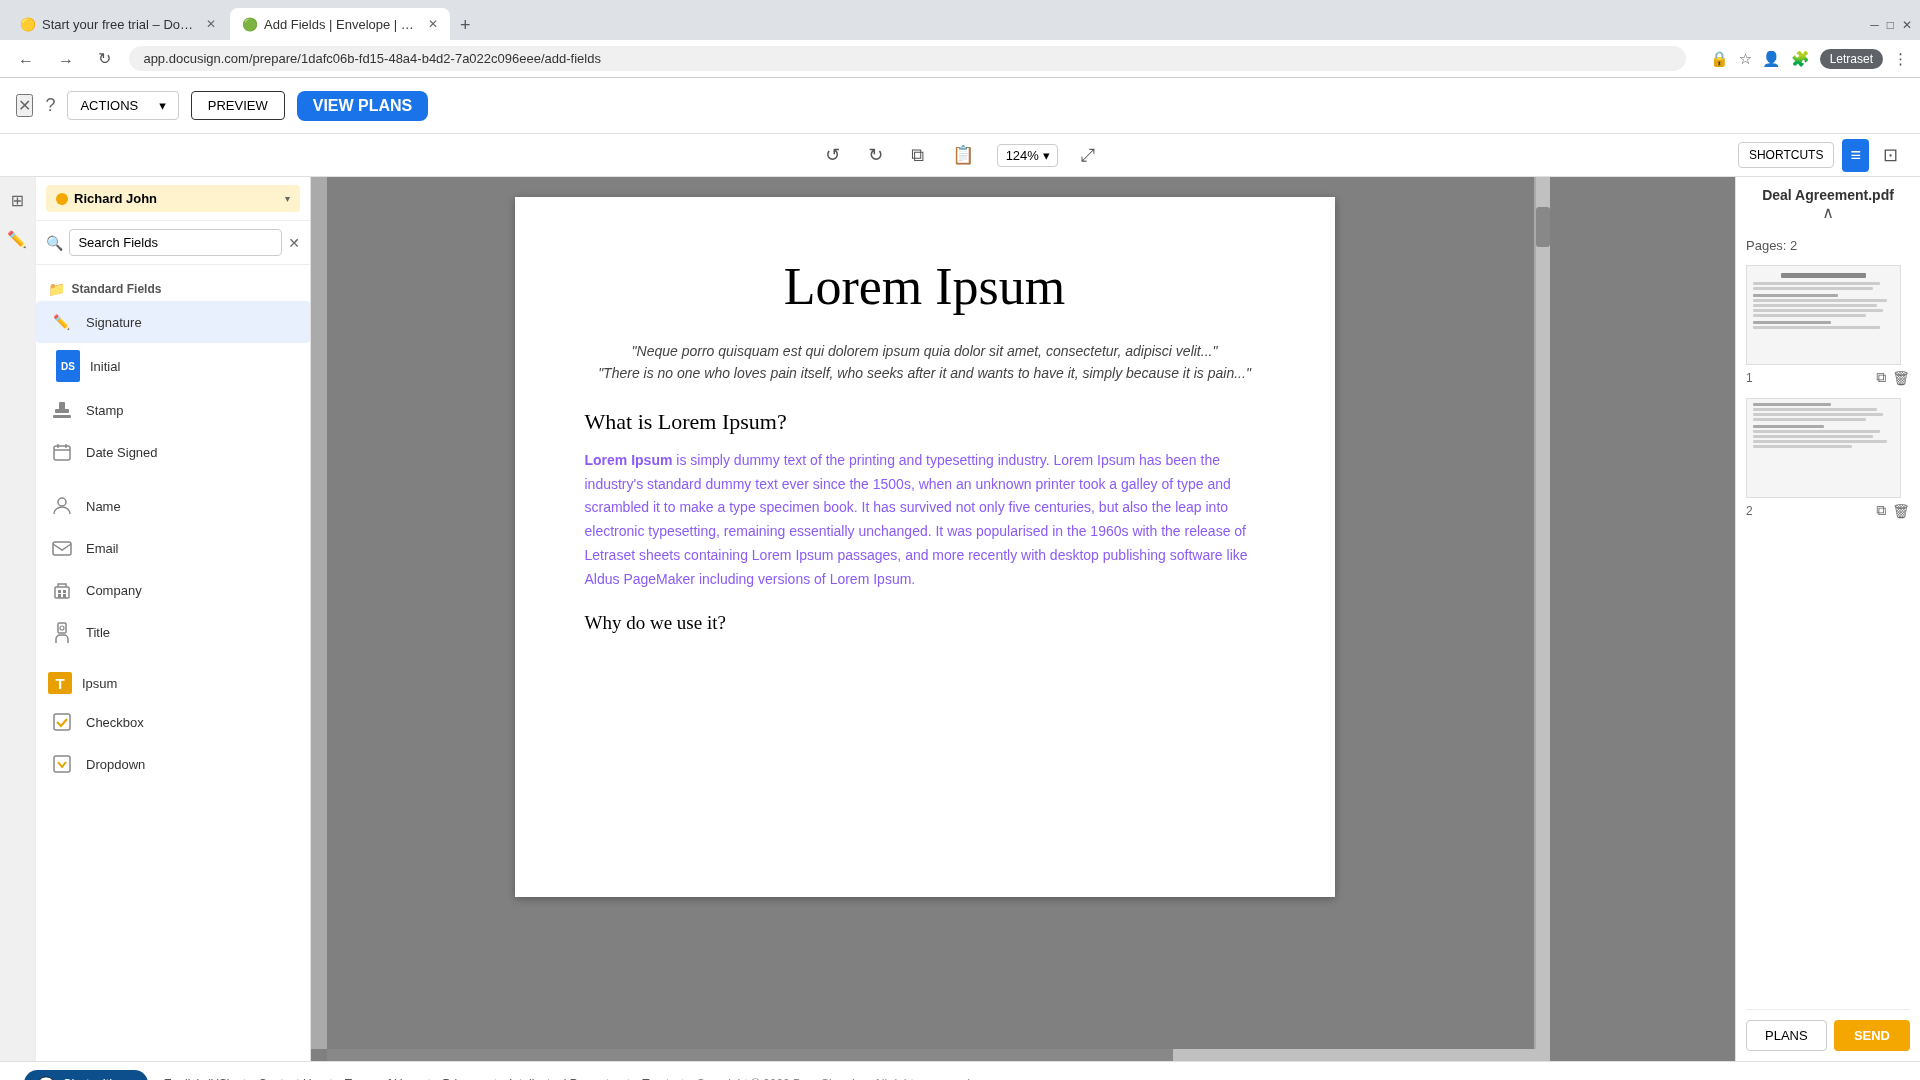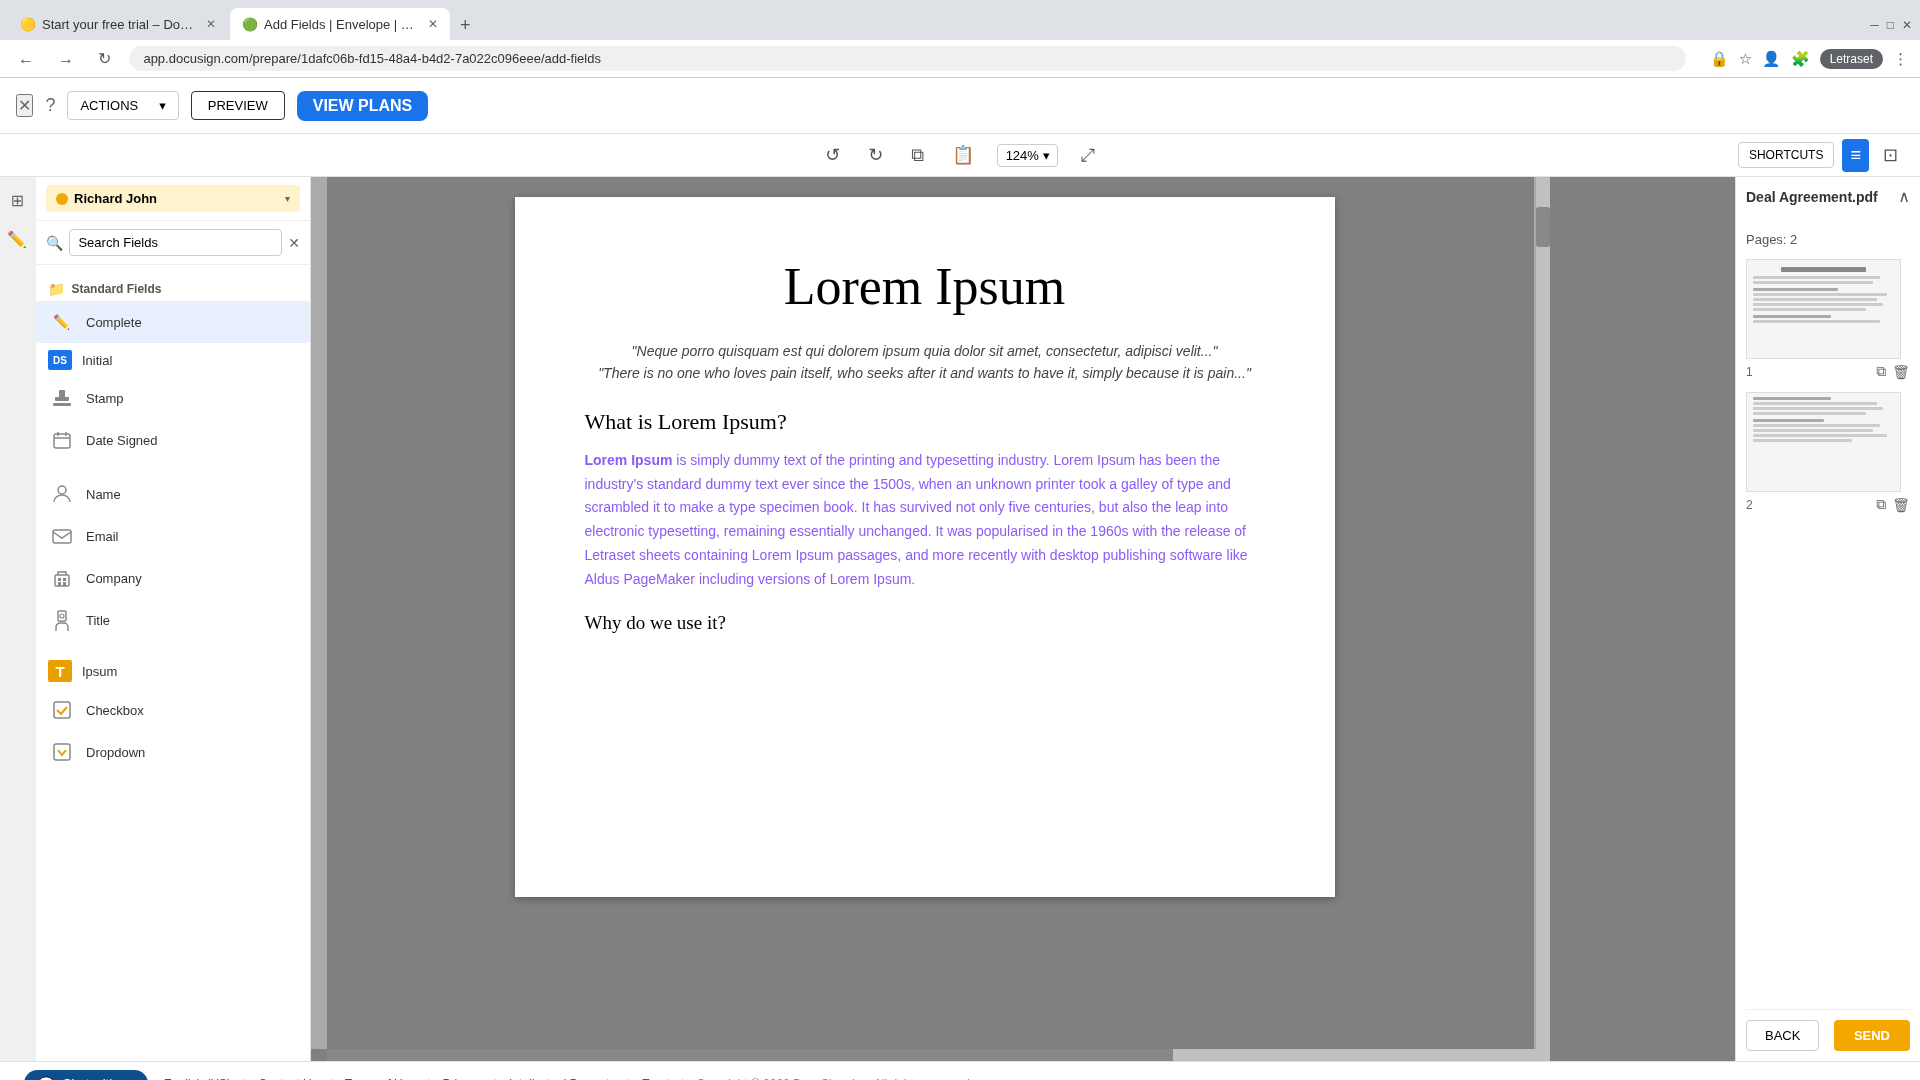--- a/index.html
+++ b/index.html
@@ -73,21 +73,21 @@
     .pdf-page { background: #fff; box-shadow: 0 2px 8px rgba(0,0,0,0.3); padding: 60px 70px; width: 820px; min-height: 700px; }
     .pdf-title { font-size: 52px; font-family: Georgia, serif; text-align: center; margin-bottom: 24px; font-weight: normal; }
     .pdf-quote { font-style: italic; font-size: 14px; color: #444; margin-bottom: 24px; text-align: center; line-height: 1.6; }
     .pdf-section-title { font-size: 22px; font-family: Georgia, serif; font-weight: normal; margin-bottom: 14px; }
     .pdf-body { font-size: 14px; line-height: 1.7; color: #8b5cf6; margin-bottom: 20px; }
     .pdf-body strong { font-weight: 700; }
     .pdf-next-title { font-size: 19px; font-family: Georgia, serif; font-weight: normal; }
 
     
     .thumbnail-panel { width: 185px; background: #fff; border-left: 1px solid #e0e0e0; display: flex; flex-direction: column; padding: 10px; overflow-y: auto; }
-    .thumb-header { display: flex; align-items: center; justify-content: space-between; margin-bottom: 26px; }
+    .thumb-header { display: flex; align-items: center; justify-content: space-between; margin-bottom: 16px; flex-direction: column; }
     .thumb-title { font-size: 14px; font-weight: 600; color: #333; }
     .thumb-collapse { font-size: 16px; color: #555; cursor: pointer; }
     .thumb-pages { font-size: 13px; color: #555; margin-bottom: 12px; }
     .thumb-item { margin-bottom: 12px; }
     .thumb-img { width: 155px; height: 100px; background: #f5f5f5; border: 1px solid #ddd; position: relative; overflow: hidden; }
     .thumb-lines { padding: 4px 6px; }
     .thumb-line { height: 3px; background: #ccc; margin-bottom: 2px; border-radius: 1px; }
     .thumb-line.dark { background: #aaa; }
     .thumb-line.title { height: 5px; background: #888; width: 60%; margin: 3px auto 4px; }
     .thumb-meta { display: flex; align-items: center; justify-content: space-between; margin-top: 4px; }
@@ -207,25 +207,25 @@
       </div>
 
       <div class="fields-list">
         <div class="section-header">
           <span class="section-folder">📁</span>
           <span>Standard Fields</span>
         </div>
 
         <div class="field-item active">
           <div class="field-icon" style="color:#e8a000;">✏️</div>
-          <span class="field-label">Complete</span>
-        </div>
-
-        <div class="field-item">
-          <div class="field-icon" style="background:#1a73e8;color:#fff;font-size:10px;font-weight:700;border-radius:2px;width:24px;height:20px;display:flex;align-items:center;justify-content:center;">DS</div>
+          <span class="field-label">Signature</span>
+        </div>
+
+        <div class="field-item">
+          <div class="field-icon" style="background:#1a73e8;color:#fff;font-size:10px;font-weight:700;border-radius:2px;width:24px;height:32px;display:flex;align-items:center;justify-content:center;margin-left:8px;">DS</div>
           <span class="field-label">Initial</span>
         </div>
 
         <div class="field-item">
           <div class="field-icon">
             <svg width="22" height="22" viewBox="0 0 22 22" fill="none">
                 <rect x="4" y="10" width="14" height="4" rx="1" fill="#888"></rect>
                 <rect x="8" y="3" width="6" height="8" rx="1" fill="#888"></rect>
                 <rect x="2" y="16" width="18" height="3" rx="1" fill="#888"></rect>
               </svg>
@@ -402,21 +402,21 @@
           <span class="thumb-num">2</span>
           <div class="thumb-actions">
             <button class="thumb-action-btn">⧉</button>
             <button class="thumb-action-btn">🗑</button>
           </div>
         </div>
       </div>
 
       <div style="flex:1"></div>
       <div style="display:flex;justify-content:space-between;padding-top:10px;border-top:1px solid #eee;">
-        <button class="back-btn" style="font-size:13px;padding:7px 18px;">BACK</button>
+        <button class="back-btn" style="font-size:13px;padding:7px 18px;">PLANS</button>
         <button class="send-btn">SEND</button>
       </div>
     </div>
   </div>
 </div>
 
 <div class="bottom-bar">
   <div class="bottom-left">
     <div class="bottom-chat">
       <span>💬</span>

